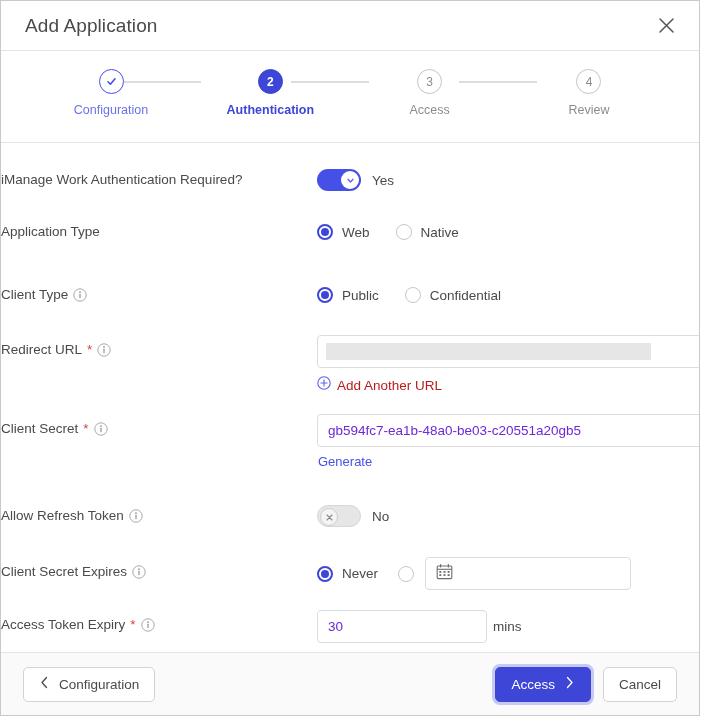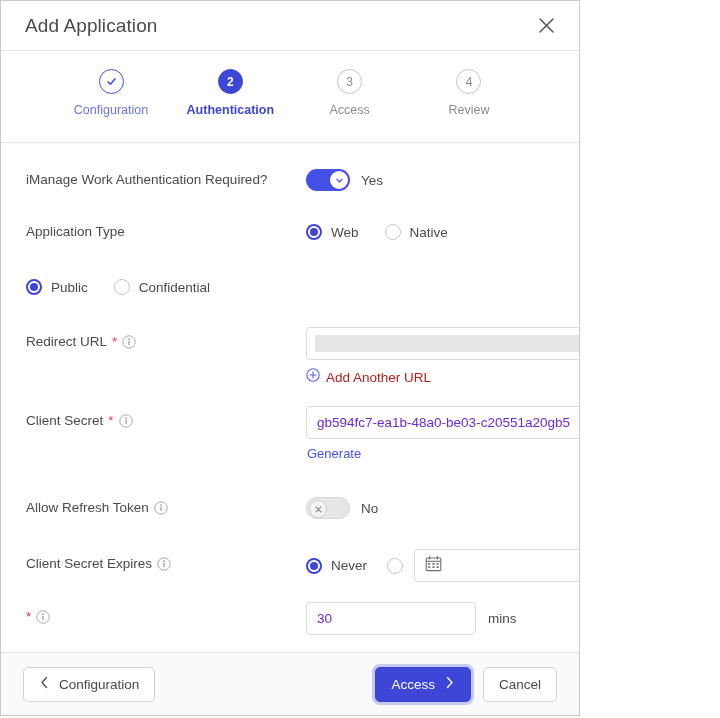--- a/index.html
+++ b/index.html
@@ -9,21 +9,21 @@
   }
   body {
     width: 720px;
     height: 718px;
     font-family: "Liberation Sans", sans-serif;
     color: #3c3c3c;
     overflow: hidden;
   }
   .dialog {
     position: relative;
-    width: 580px;
+    width: 700px;
     height: 716px;
     border: 1px solid #c9c9c9;
     background: #ffffff;
     box-sizing: border-box;
     display: flex;
     flex-direction: column;
   }
 
   
   .titlebar {
@@ -121,22 +121,22 @@
   
   .form-area {
     flex: 1;
     padding: 22px 0 0 0;
     box-sizing: border-box;
     overflow: hidden;
   }
   .row {
     display: flex;
     align-items: flex-start;
-    padding-left: 25px;
     margin-bottom: 10px;
+    gap: 36px;
   }
   .row-label {
     width: 280px;
     min-width: 280px;
     font-size: 13.5px;
     color: #4a4a4a;
     line-height: 20px;
     padding-top: 5px;
     display: flex;
     align-items: center;
@@ -282,21 +282,21 @@
     border-radius: 4px;
     background: #fff;
     box-sizing: border-box;
     display: flex;
     align-items: center;
     padding-left: 10px;
     cursor: pointer;
   }
   .num-field { width: 170px; }
   .suffix {
-    margin-left: 12px;
+    margin-left: 6px;
     font-size: 13.5px;
     color: #4a4a4a;
   }
 
   
   .footer {
     height: 63px;
     min-height: 63px;
     border-top: 1px solid #e4e4e4;
     background: #fafafa;
@@ -391,39 +391,49 @@
               <svg width="11" height="11" viewBox="0 0 11 11" aria-hidden="true">
                 <path d="M3 4.3 L5.5 7 L8 4.3" stroke="#5a63ea" stroke-width="1.3" fill="none" stroke-linecap="round" stroke-linejoin="round"></path>
               </svg>
             </div>
           </div>
           <span class="toggle-text">Yes</span>
         </div>
       </div>
     </div>
 
-    <div class="row" style="margin-bottom:25px;">
+    <div class="row" style="margin-bottom:33px;">
       <div class="row-label">
         <span>Application Type</span>
       </div>
       <div class="row-control">
         <div class="ctrl-line radio-group">
           <div class="radio-item">
             <span class="radio checked"></span>
             <span class="radio-label">Web</span>
           </div>
           <div class="radio-item">
             <span class="radio"></span>
             <span class="radio-label">Native</span>
           </div>
         </div>
       </div>
     </div>
 
     <div class="row" style="margin-bottom:25px;">
+      <div class="row-label">
+        <span>Client Type</span>
+        <span class="info-icon">
+          <svg width="14" height="14" viewBox="0 0 14 14" aria-hidden="true">
+            <circle cx="7" cy="7" r="6.2" fill="none" stroke="#a9a9a9" stroke-width="1"></circle>
+            <circle cx="7" cy="4.1" r=".85" fill="#8a8a8a"></circle>
+            <rect x="6.45" y="5.8" width="1.1" height="4.4" rx=".45" fill="#8a8a8a"></rect>
+          </svg>
+        </span>
+      </div>
       <div class="row-control">
         <div class="ctrl-line radio-group">
           <div class="radio-item">
             <span class="radio checked"></span>
             <span class="radio-label">Public</span>
           </div>
           <div class="radio-item">
             <span class="radio"></span>
             <span class="radio-label">Confidential</span>
           </div>
@@ -538,20 +548,21 @@
               </svg>
             </span>
             <span class="radio-label" style="margin-left:8px;"></span>
           </div>
         </div>
       </div>
     </div>
 
     <div class="row">
       <div class="row-label">
+        <span>Access Token Expiry</span>
           <span class="req">*</span>
         <span class="info-icon">
           <svg width="14" height="14" viewBox="0 0 14 14" aria-hidden="true">
             <circle cx="7" cy="7" r="6.2" fill="none" stroke="#a9a9a9" stroke-width="1"></circle>
             <circle cx="7" cy="4.1" r=".85" fill="#8a8a8a"></circle>
             <rect x="6.45" y="5.8" width="1.1" height="4.4" rx=".45" fill="#8a8a8a"></rect>
           </svg>
         </span>
       </div>
       <div class="row-control">

